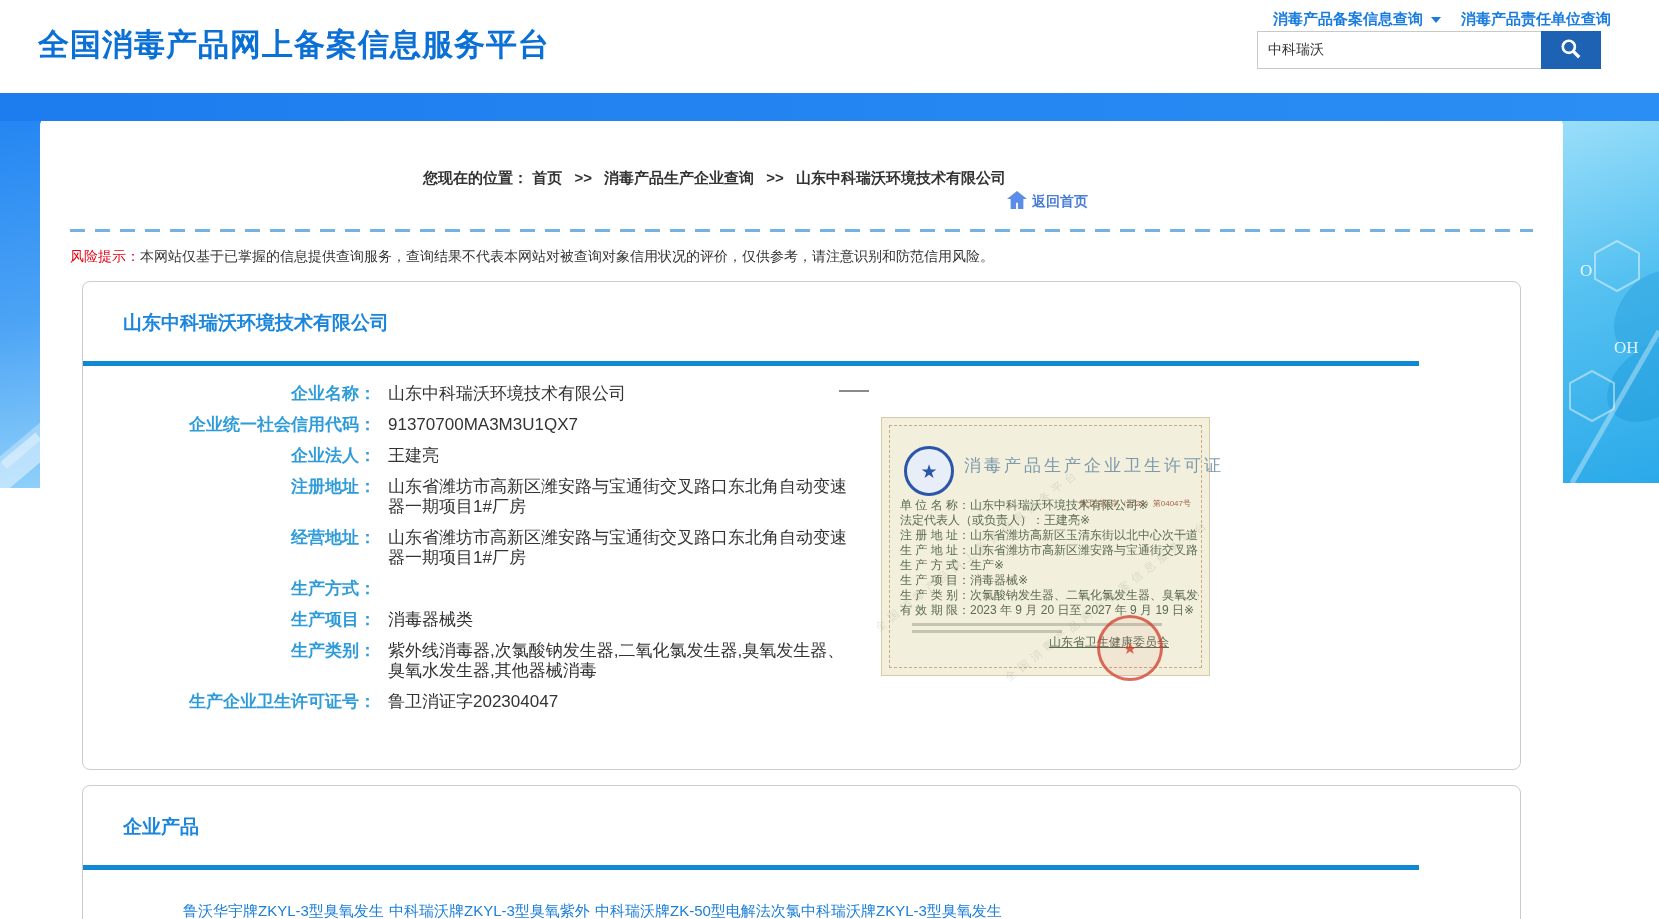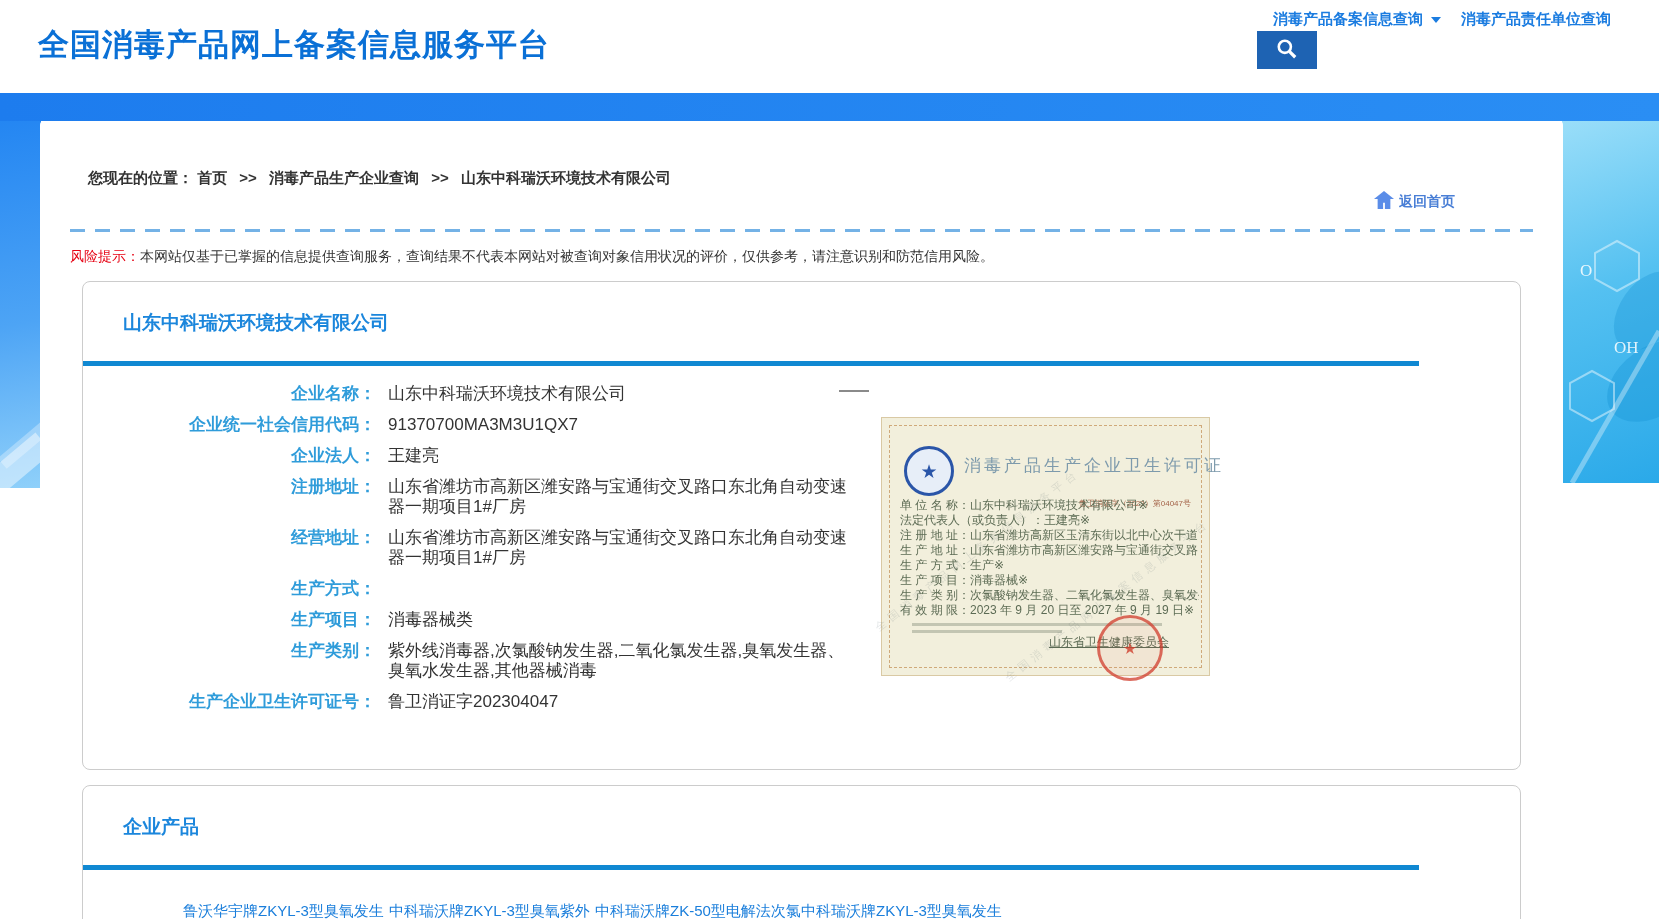--- a/index.html
+++ b/index.html
@@ -17,21 +17,21 @@
   .search-input{width:263px;height:36px;border:1px solid #c9c9c9;border-right:none;padding:0 10px;font-size:14px;color:#333;outline:none;font-family:inherit;}
   .search-btn{width:60px;height:38px;background:#1e63b3;border:none;display:flex;align-items:center;justify-content:center;cursor:pointer;padding:0;}
   
   .band{position:absolute;top:93px;left:0;width:1659px;height:28px;background:linear-gradient(90deg,#1d7cee,#2a8ef4);}
   .side-left{position:absolute;top:121px;left:0;width:41px;height:367px;background:linear-gradient(170deg,#2486f2 0%,#4da4f5 55%,#8fd0fa 100%);overflow:hidden;}
   .side-left::before{content:"";position:absolute;left:-18px;bottom:10px;width:70px;height:26px;background:rgba(255,255,255,.45);transform:rotate(-40deg);}
   .side-left::after{content:"";position:absolute;left:-6px;bottom:40px;width:70px;height:14px;background:rgba(255,255,255,.30);transform:rotate(-40deg);}
   .side-right{position:absolute;top:121px;left:1562px;width:97px;height:362px;background:linear-gradient(160deg,#9adef9 0%,#55c1f1 45%,#2aa9e9 100%);overflow:hidden;}
   
   .panel{position:absolute;top:121px;left:40px;width:1523px;min-height:798px;background:#fff;border-radius:4px 4px 0 0;}
-  .breadcrumb-row{display:flex;justify-content:space-between;align-items:center;padding:22px 108px 0 48px;}
+  .breadcrumb-row{display:flex;justify-content:center;align-items:center;padding:22px 108px 0 16px;}
   .breadcrumb{font-size:15px;font-weight:bold;color:#333;white-space:nowrap;}
   .breadcrumb .crumb-link{cursor:pointer;}
   .breadcrumb .sep{margin:0 8px;}
   .back-home{display:flex;align-items:center;color:#4a7fd6;font-size:14px;font-weight:bold;cursor:pointer;white-space:nowrap;margin-top:47px;}
   .back-home svg{margin-right:4px;}
   .divider{margin:16px 30px 0 30px;height:3px;background:repeating-linear-gradient(90deg,#74b2e6 0 15px,transparent 15px 25px);}
   .risk-row{margin:15px 30px 0 30px;font-size:14px;line-height:19px;}
   .risk-label{color:#e60012;}
   
   .card{margin:15px 42px 0 42px;border:1px solid #ccc;border-radius:8px;background:#fff;position:relative;}
@@ -67,20 +67,21 @@
 <body>
 
 <div class="site-header">
   <div class="site-title">全国消毒产品网上备案信息服务平台</div>
   <div class="top-nav">
     <span class="nav-link">消毒产品备案信息查询</span>
     <span class="caret"></span>
     <span class="nav-link">消毒产品责任单位查询</span>
   </div>
   <div class="search-box">
+    <input class="search-input" type="text" value="中科瑞沃" style="">
     <button class="search-btn">
       <span>
         <svg width="26" height="26" viewBox="0 0 24 24" fill="none">
           <circle cx="10" cy="10" r="5.6" stroke="#ffffff" stroke-width="2.4"></circle>
           <line x1="14.4" y1="14.4" x2="19.6" y2="19.6" stroke="#ffffff" stroke-width="3"></line>
         </svg>
       </span>
     </button>
   </div>
 </div>

